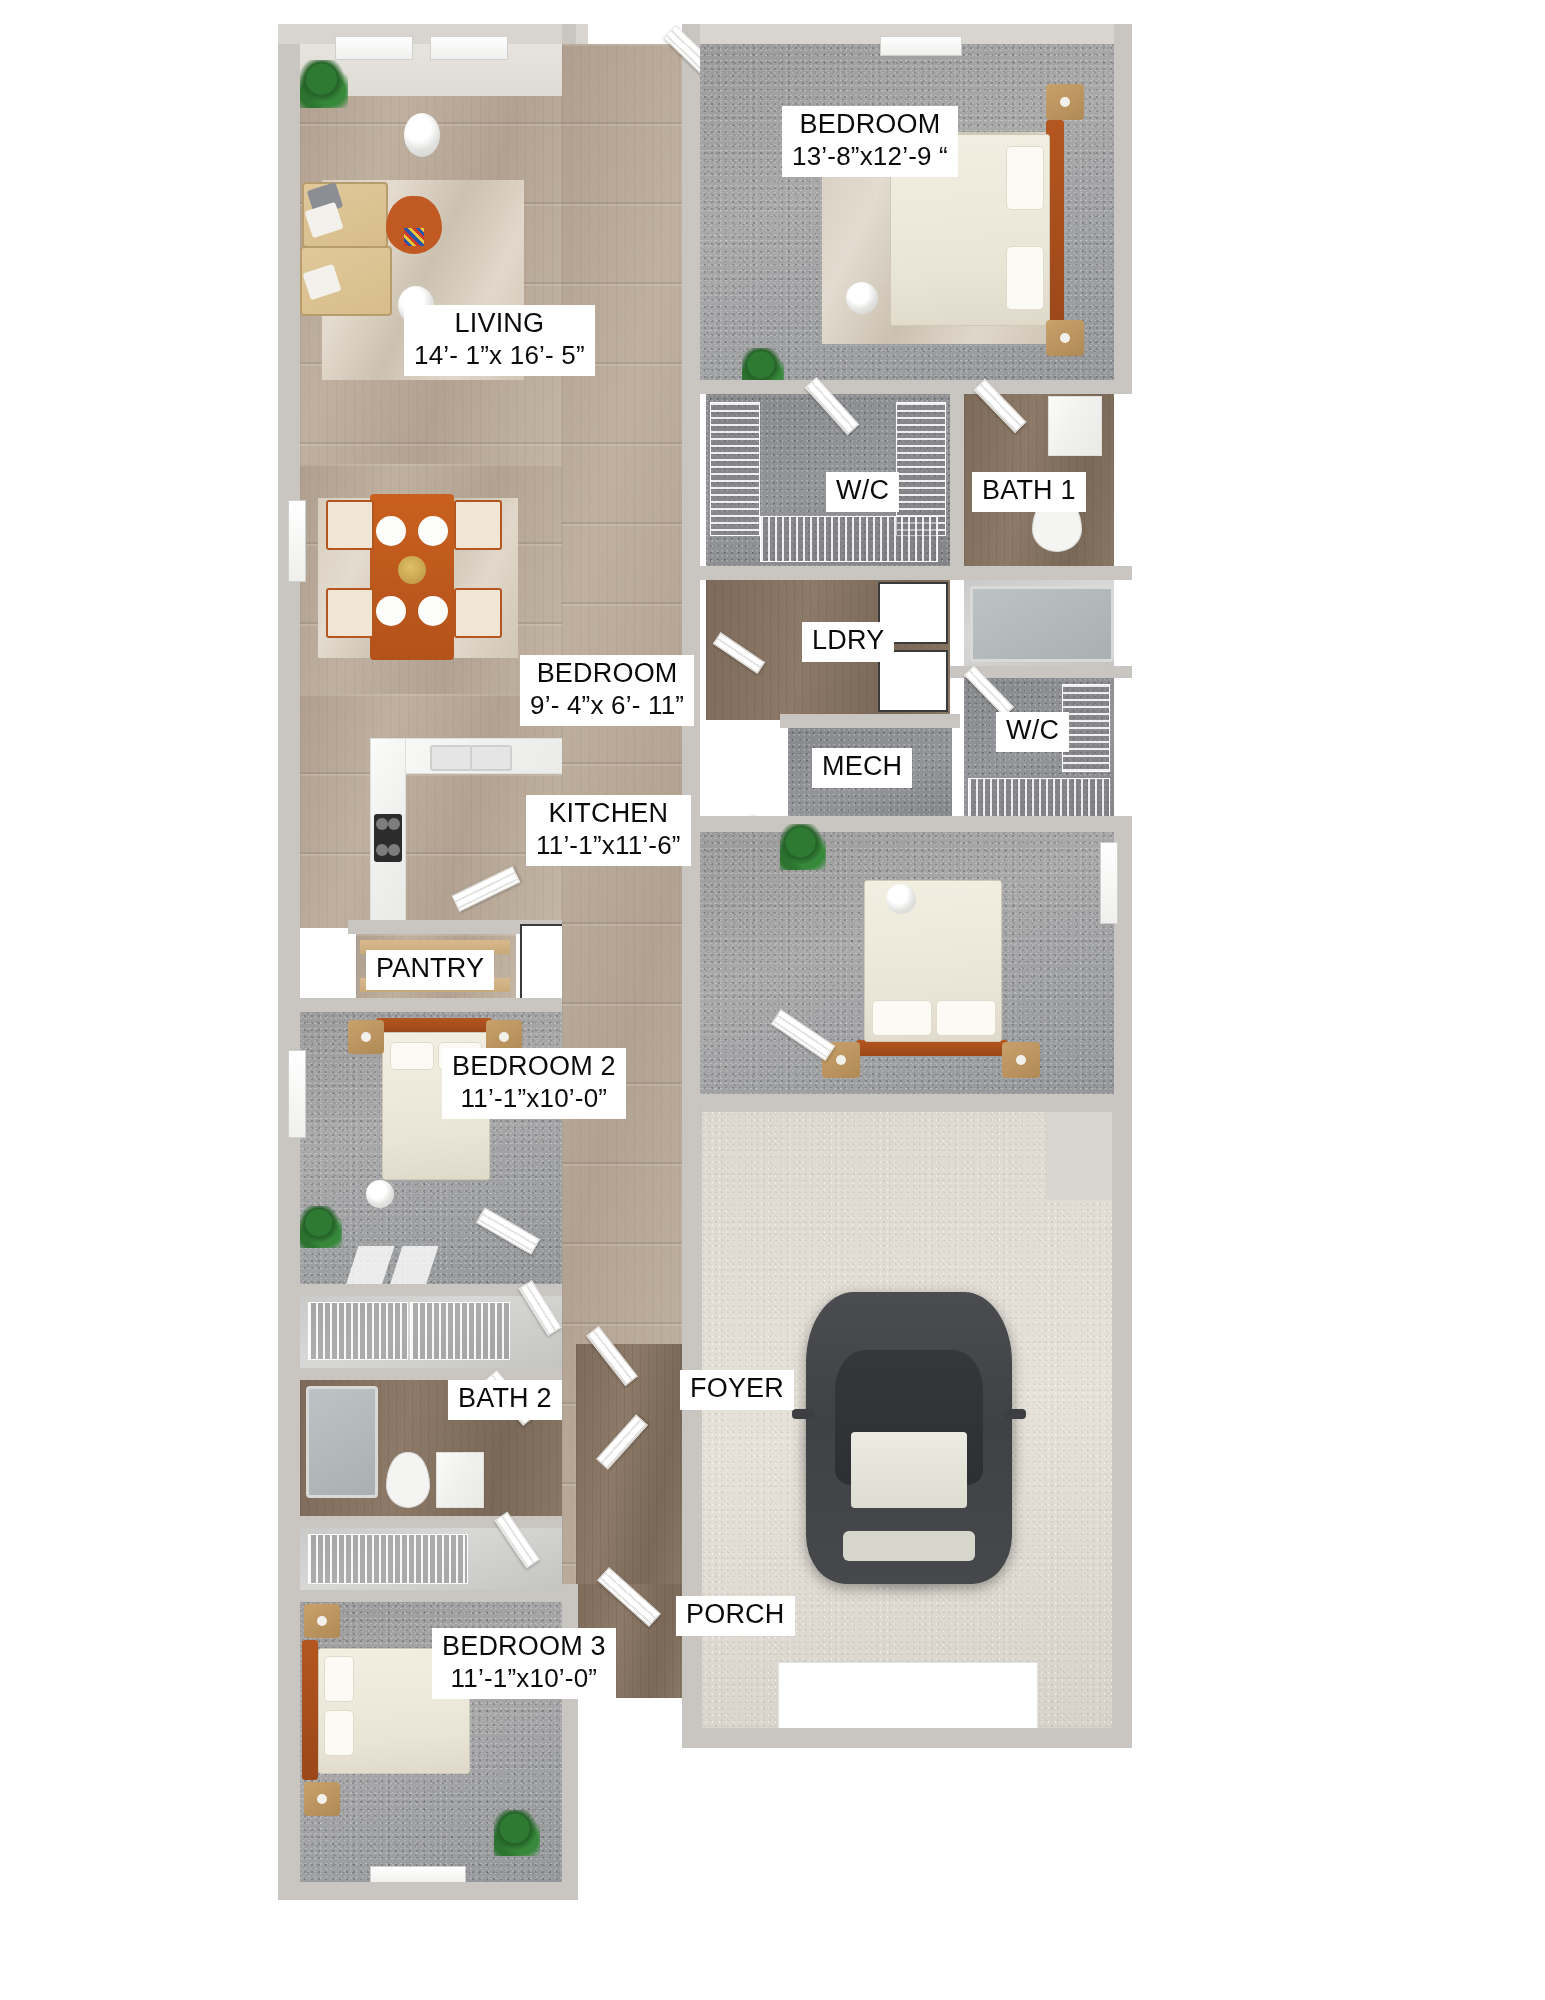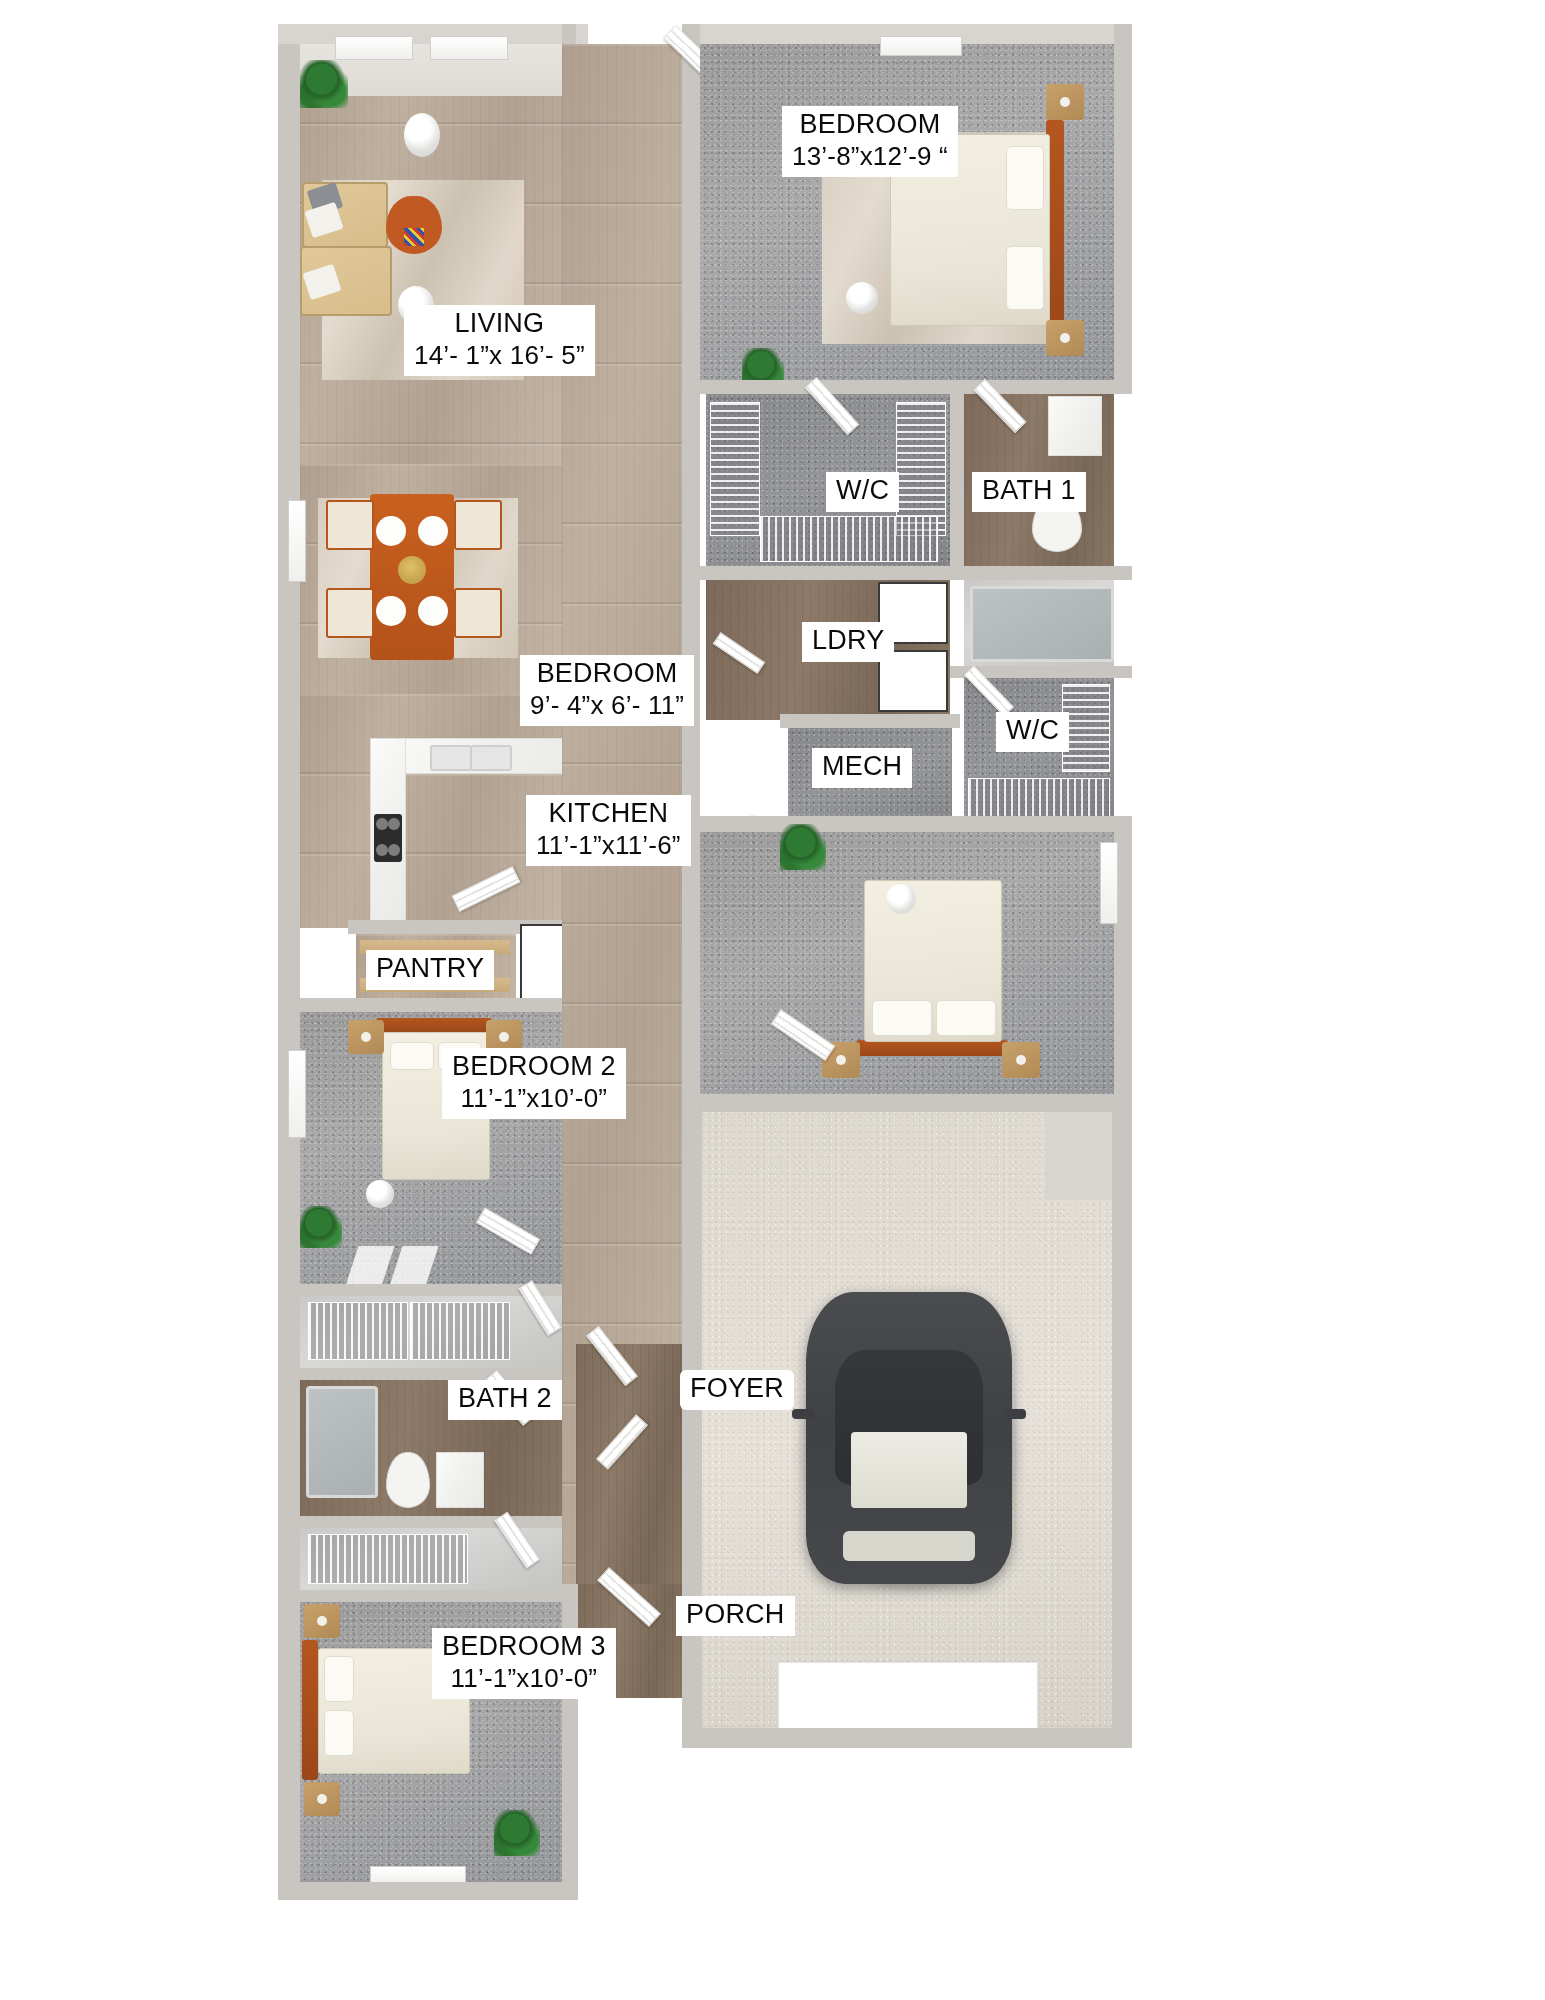--- a/index.html
+++ b/index.html
@@ -556,21 +556,21 @@
   </div>
 
   <div class="garage-door" style="left:778px; top:1662px; width:258px; height:66px;"></div>
   <div class="wall" style="left:682px; top:1728px; width:450px; height:20px;"></div>
 
 
   <div class="room floor-wood-dark" style="left:576px; top:1344px; width:106px; height:240px;"></div>
   <div class="door-swing" style="left:580px; top:1348px; width:62px; height:14px; transform:rotate(52deg);"></div>
   <div class="door-swing" style="left:592px; top:1434px; width:58px; height:14px; transform:rotate(-48deg);"></div>
 
-  <div class="label single" style="left:680px; top:1370px;border-radius:6px;">
+  <div class="label single" style="left:680px; top:1370px;">
     <span class="l1">FOYER</span>
   </div>
 
   <div class="room floor-wood-dark" style="left:576px; top:1584px; width:106px; height:114px;"></div>
   <div class="door-swing" style="left:594px; top:1588px; width:68px; height:16px; transform:rotate(42deg);"></div>
   <div class="wall" style="left:562px; top:1584px; width:16px; height:120px;"></div>
 
   <div class="label single" style="left:676px; top:1596px;">
     <span class="l1">PORCH</span>
   </div>

